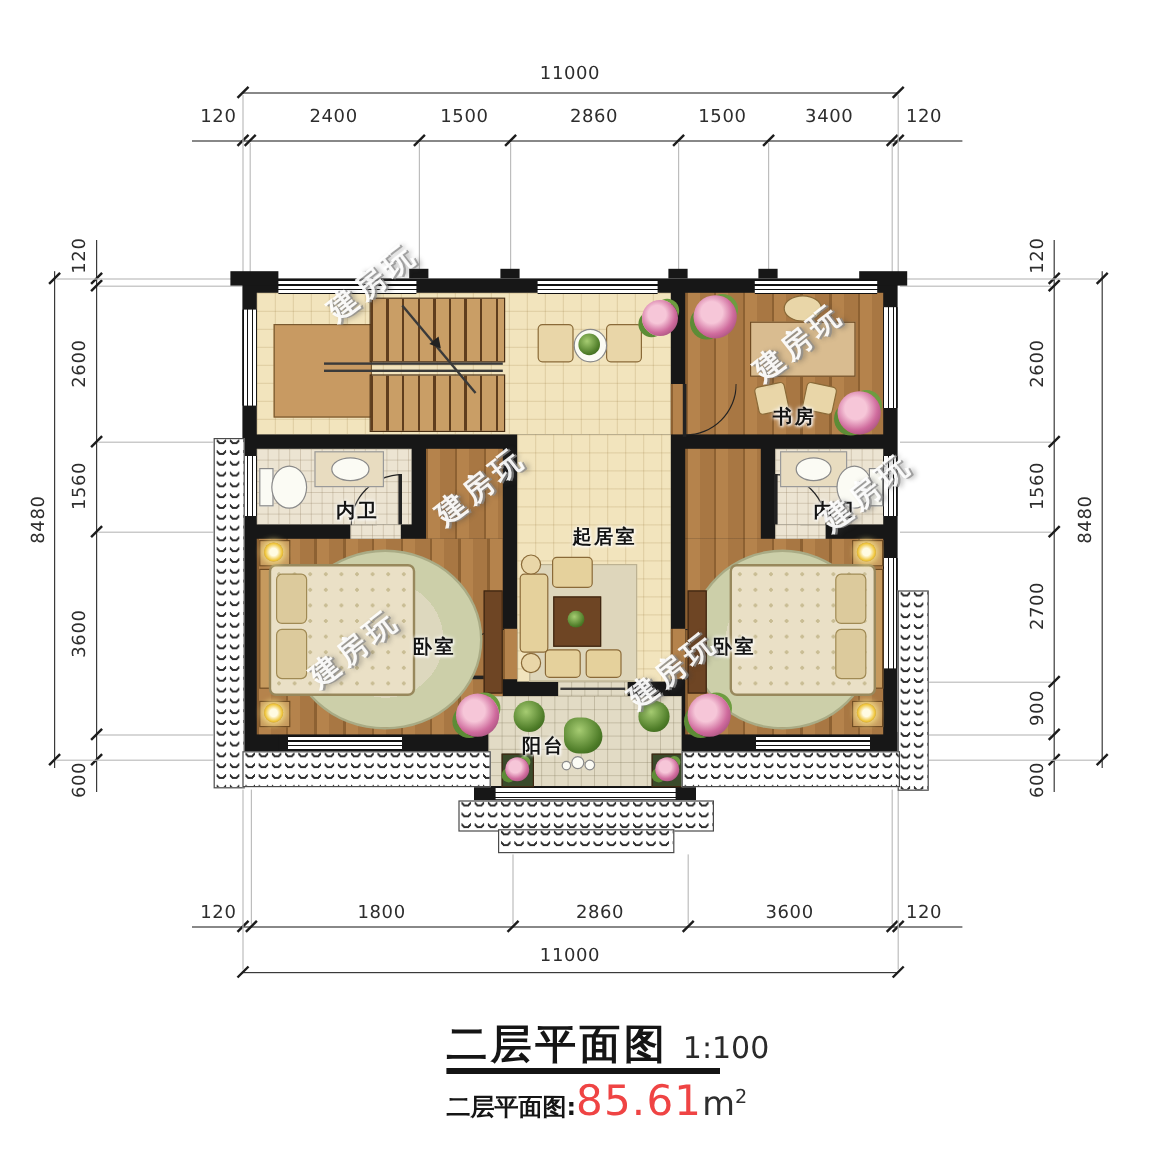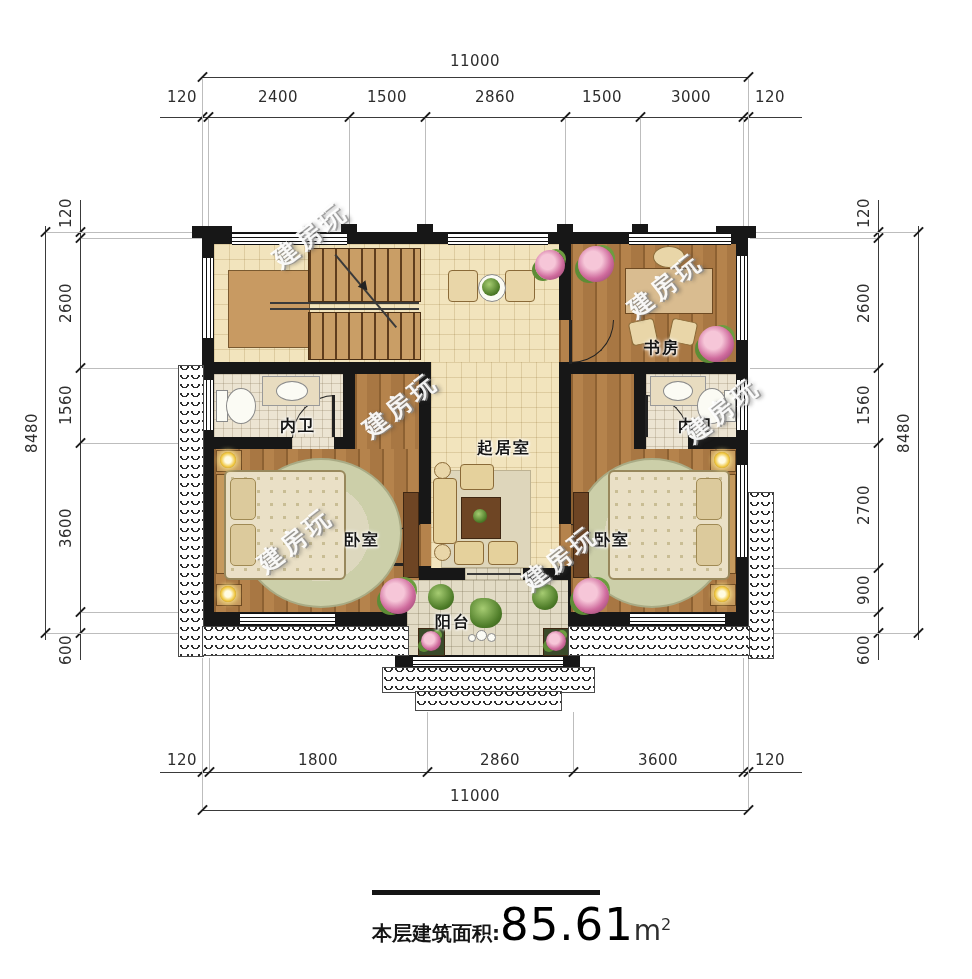--- a/index.html
+++ b/index.html
@@ -53,39 +53,39 @@
   .roomlabel{position:absolute;font-size:16px;font-weight:bold;color:#141414;letter-spacing:2px;
        transform:translate(-50%,-50%);white-space:nowrap;
        text-shadow:0 0 3px #fff,0 0 4px #fff,1px 1px 2px #fff}
   .wm{position:absolute;font-weight:bold;font-size:25px;color:rgba(255,255,255,.92);letter-spacing:4px;
        transform:translate(-50%,-50%) rotate(-38deg);white-space:nowrap;
        text-shadow:1.5px 1.5px 0 rgba(140,140,140,.75),3px 3px 4px rgba(60,60,60,.4)}
   
   .t-name{font-size:34px;font-weight:bold;letter-spacing:3px;color:#151515}
   .t-scale{font-size:25px;color:#2a2a2a;margin-left:12px}
   .t-area-label{font-size:20px;font-weight:bold;color:#151515}
-  .t-area-value{font-size:45px;color:#000000;letter-spacing:1px}
+  .t-area-value{font-size:35px;color:#ef4444;letter-spacing:1px}
   .t-area-unit{font-size:28px;color:#2e2e2e}
   .t-area-sup{font-size:16px;color:#2e2e2e;vertical-align:10px}
 </style>
 </head>
 <body>
 
 <div id="canvas">
 
   <div class="num" style="left:475px;top:61px">11000</div>
   <div class="dl" style="left:202px;top:77px;width:546px;height:1px"></div>
   <div class="tick" style="left:196px;top:76px"></div>
   <div class="tick" style="left:742px;top:76px"></div>
   <div class="num" style="left:182px;top:97px">120</div>
   <div class="num" style="left:278px;top:97px">2400</div>
   <div class="num" style="left:387px;top:97px">1500</div>
   <div class="num" style="left:495px;top:97px">2860</div>
   <div class="num" style="left:602px;top:97px">1500</div>
-  <div class="num" style="left:691px;top:97px">3000</div>
+  <div class="num" style="left:691px;top:97px">3400</div>
   <div class="num" style="left:770px;top:97px">120</div>
   <div class="dl" style="left:160px;top:117px;width:642px;height:1px"></div>
   <div class="tick" style="left:196px;top:116px"></div>
   <div class="tick" style="left:202px;top:116px"></div>
   <div class="tick" style="left:343px;top:116px"></div>
   <div class="tick" style="left:419px;top:116px"></div>
   <div class="tick" style="left:559px;top:116px"></div>
   <div class="tick" style="left:634px;top:116px"></div>
   <div class="tick" style="left:737px;top:116px"></div>
   <div class="tick" style="left:742px;top:116px"></div>
@@ -314,18 +314,21 @@
   <div class="roomlabel" style="left:612px;top:540px">卧室</div>
   <div class="roomlabel" style="left:453px;top:622px">阳台</div>
 
   <div class="wm" style="left:310px;top:235px">建房玩</div>
   <div class="wm" style="left:665px;top:285px">建房玩</div>
   <div class="wm" style="left:400px;top:405px">建房玩</div>
   <div class="wm" style="left:722px;top:410px">建房玩</div>
   <div class="wm" style="left:295px;top:540px">建房玩</div>
   <div class="wm" style="left:560px;top:558px">建房玩</div>
 
+  <div style="position:absolute;left:372px;top:848px;white-space:nowrap">
+    <span class="t-name">二层平面图</span><span class="t-scale">1:100</span>
+  </div>
   <div style="position:absolute;left:372px;top:890px;width:228px;height:5px;background:#141414"></div>
   <div style="position:absolute;left:372px;top:898px;white-space:nowrap">
-    <span class="t-area-label">本层建筑面积:</span><span class="t-area-value">85.61</span><span class="t-area-unit">m</span><span class="t-area-sup">2</span>
+    <span class="t-area-label">二层平面图:</span><span class="t-area-value">85.61</span><span class="t-area-unit">m</span><span class="t-area-sup">2</span>
   </div>
 
 </div>
 
 </body></html>

